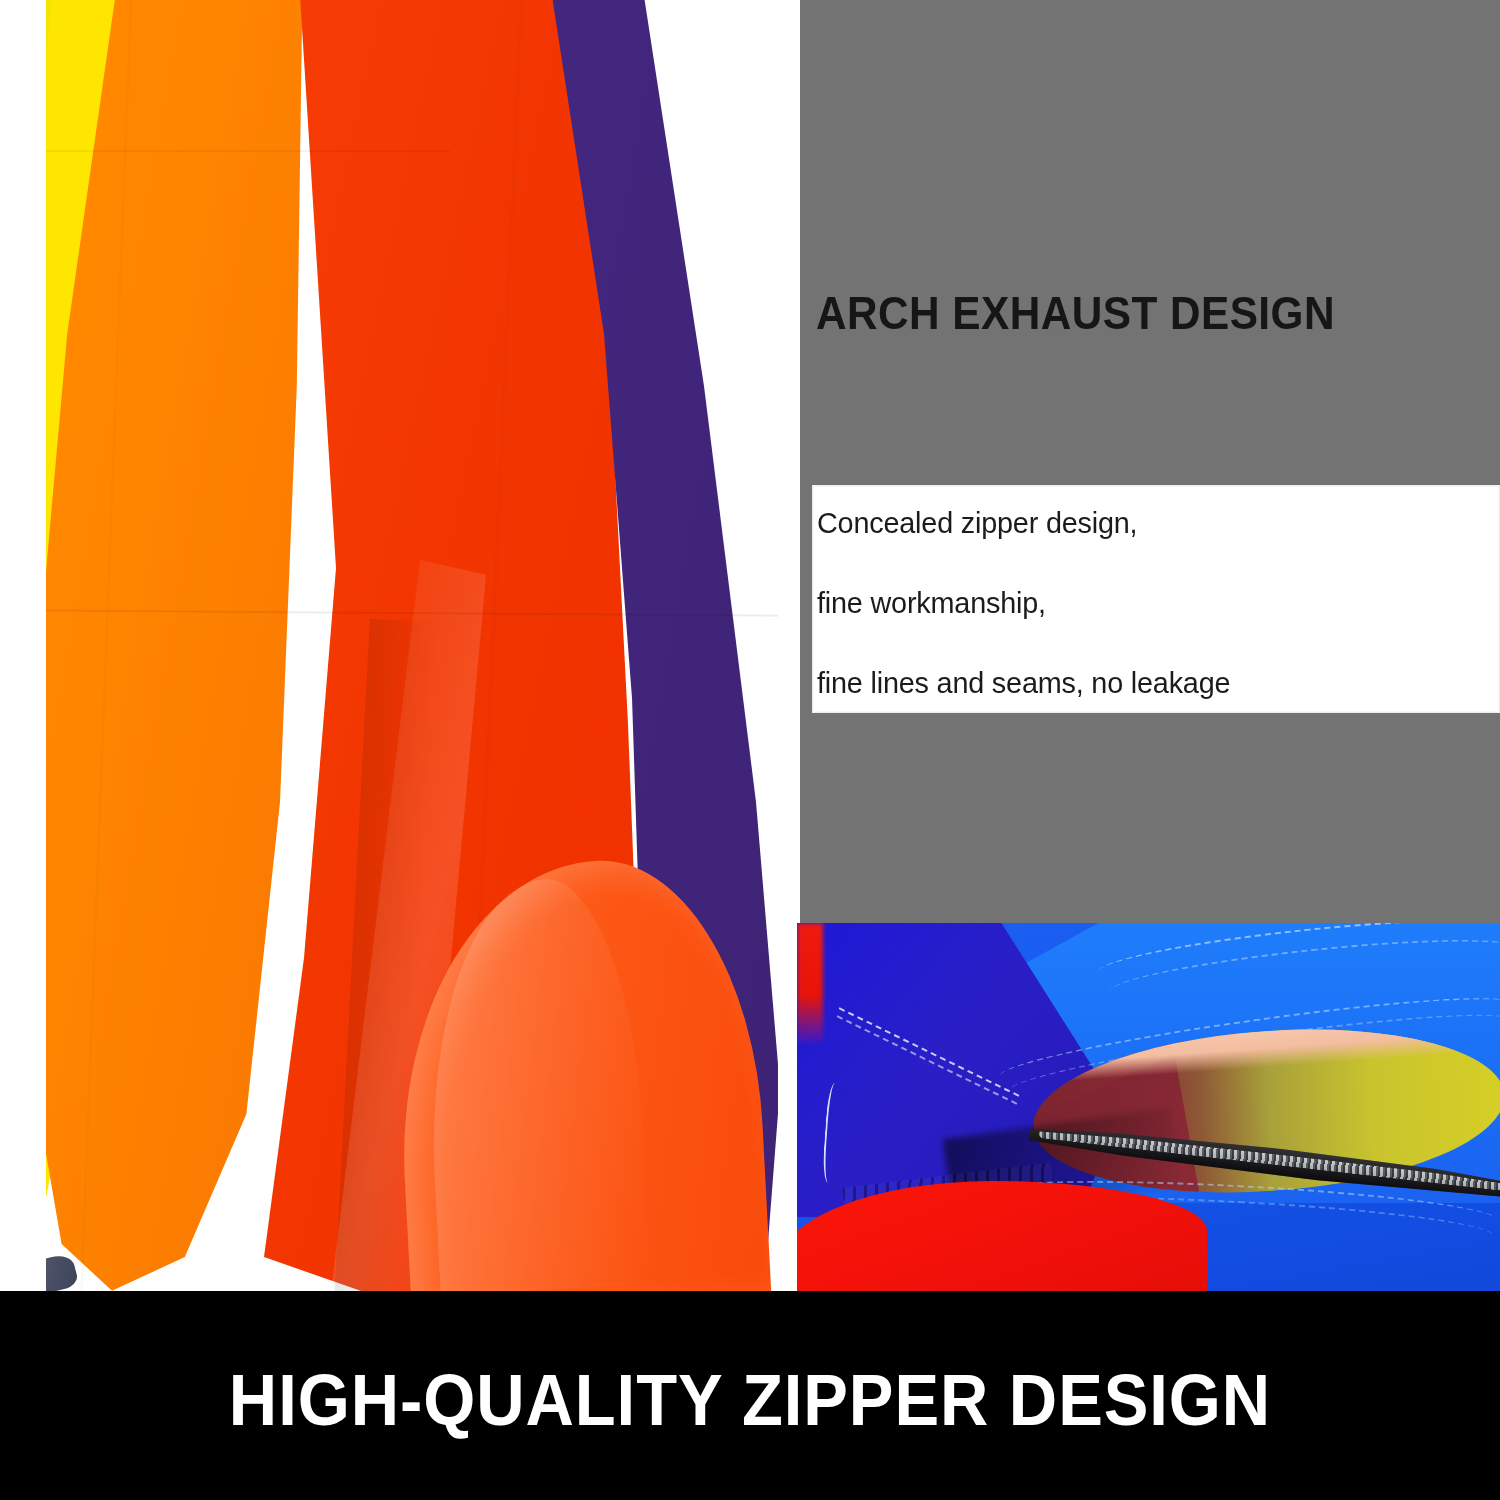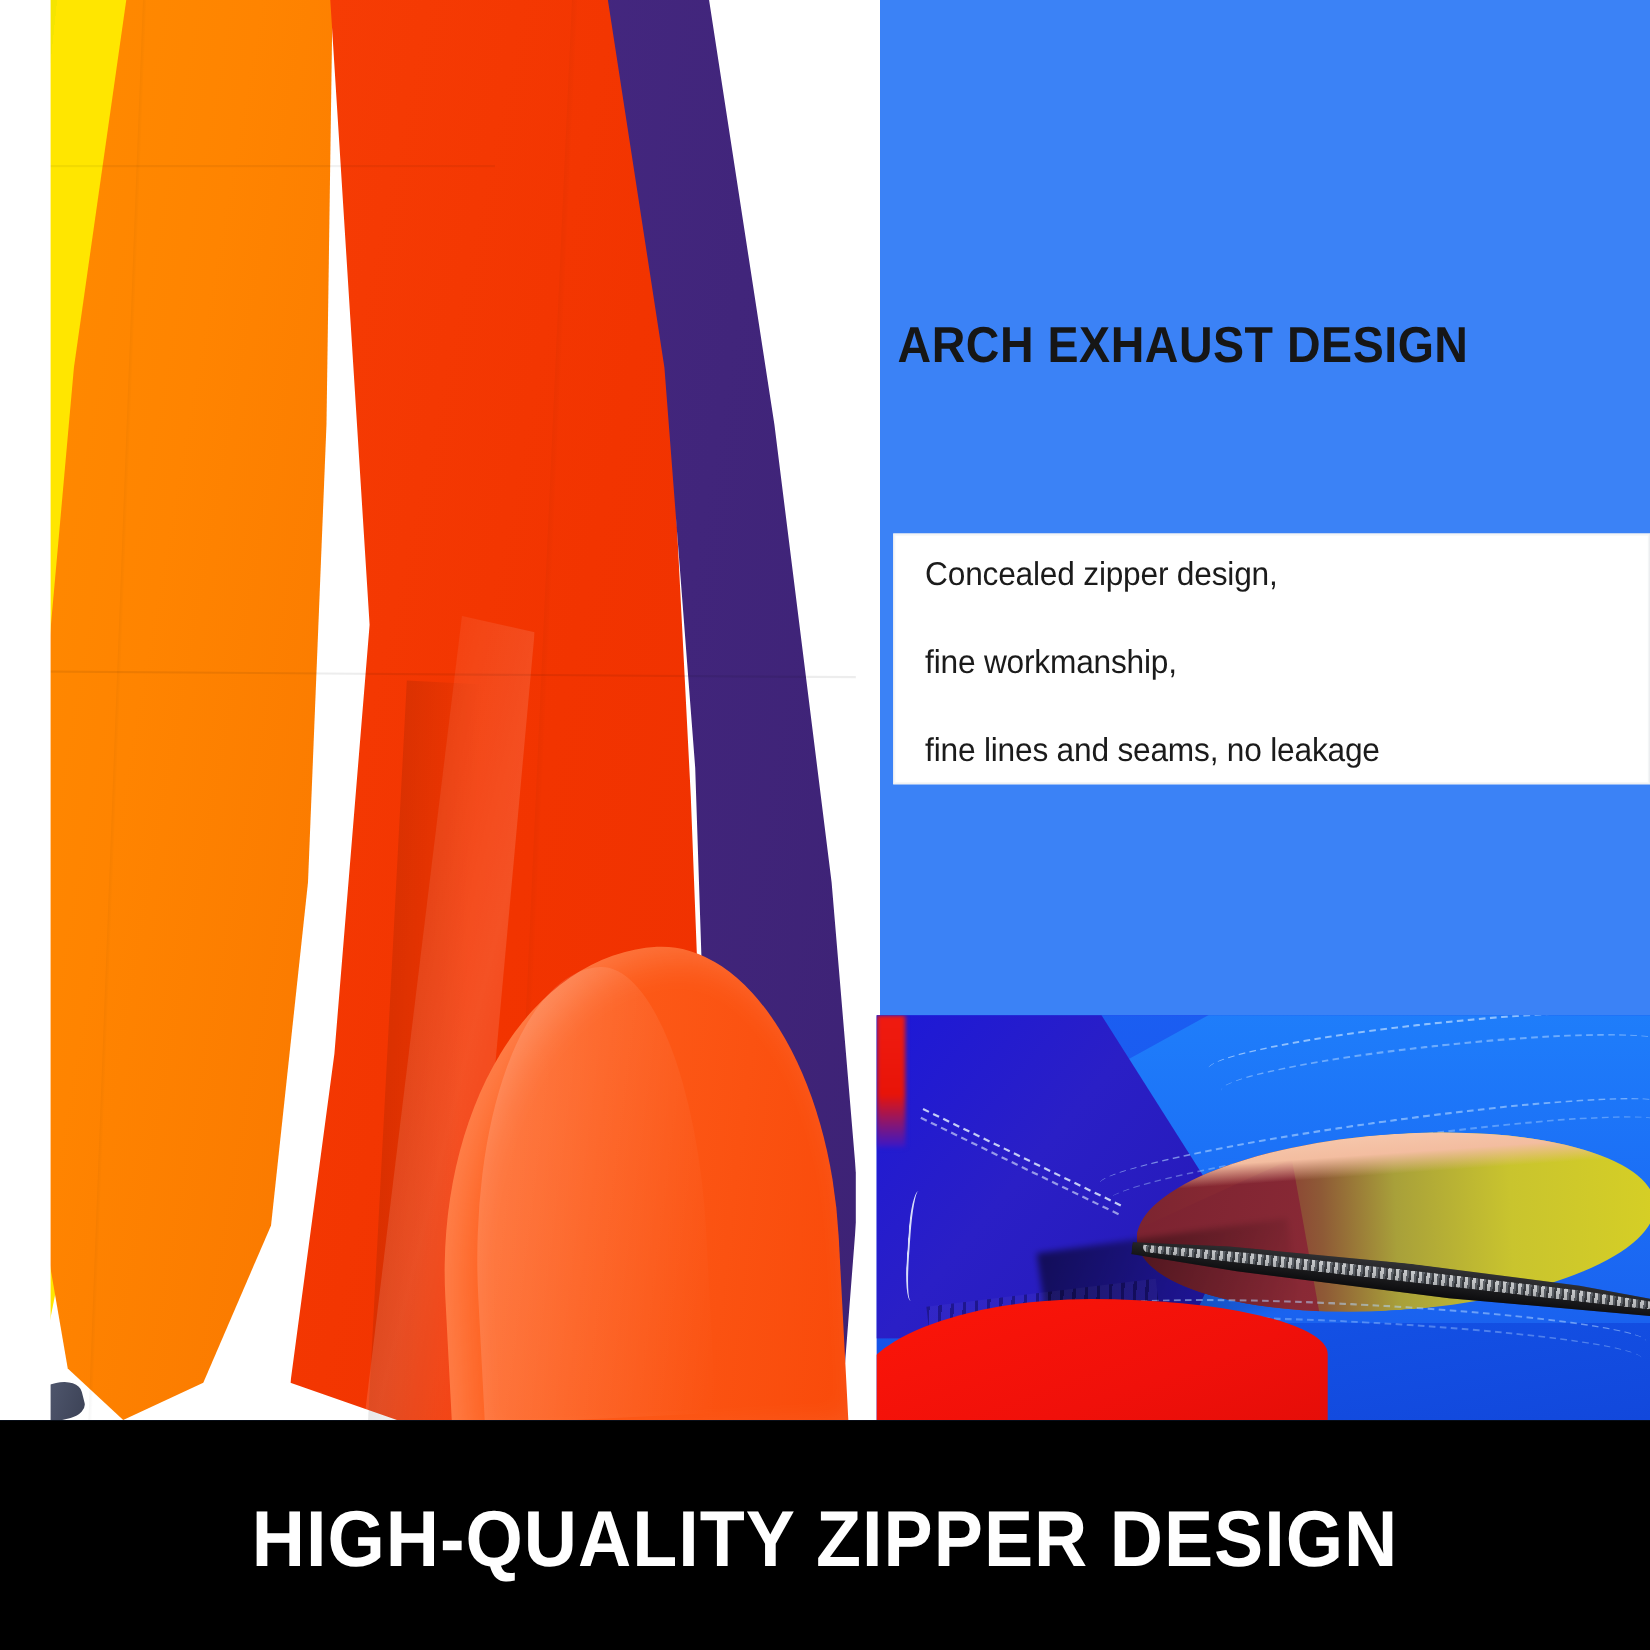--- a/index.html
+++ b/index.html
@@ -1,20 +1,20 @@
 <!DOCTYPE html>
 <html><head>
 <meta charset="utf-8">
 <style>
   html,body{margin:0;padding:0;background:#fff;}
   body{
     font-family:"Liberation Sans", sans-serif;
     width:1500px;height:1500px;overflow:hidden;position:relative;
   }
-  #stage{position:absolute;inset:0;background:#3b82f6;}
+  #stage{position:absolute;inset:0;background:#737373;}
 
   
   .hero-photo{
     position:absolute;left:0;top:0;width:800px;height:1291px;
     background:#ffffff;overflow:hidden;
   }
   
   .panel{position:absolute;top:-4px;}
   .p-yellow{
     left:0;width:300px;height:1300px;
@@ -90,21 +90,21 @@
     color:#161616;white-space:nowrap;
     transform:scaleX(.92);transform-origin:left center;
   }
 
   
   .copy-box{
     position:absolute;left:812px;top:485px;width:688px;height:228px;
     background:#ffffff;border:1px solid #eceef0;
     box-shadow:0 0 0 1px #f6f7f8 inset;
     box-sizing:border-box;
-    padding:12px 0 0 28px;
+    padding:12px 0 0 4px;
   }
   .copy-line{
     font-size:30px;color:#1b1b1b;line-height:1.0;
     white-space:nowrap;letter-spacing:-.2px;
     transform:scaleX(.96);transform-origin:left center;
   }
   .copy-line.l1{margin-top:10px;}
   .copy-line.l2{margin-top:50px;}
   .copy-line.l3{margin-top:50px;}
 

